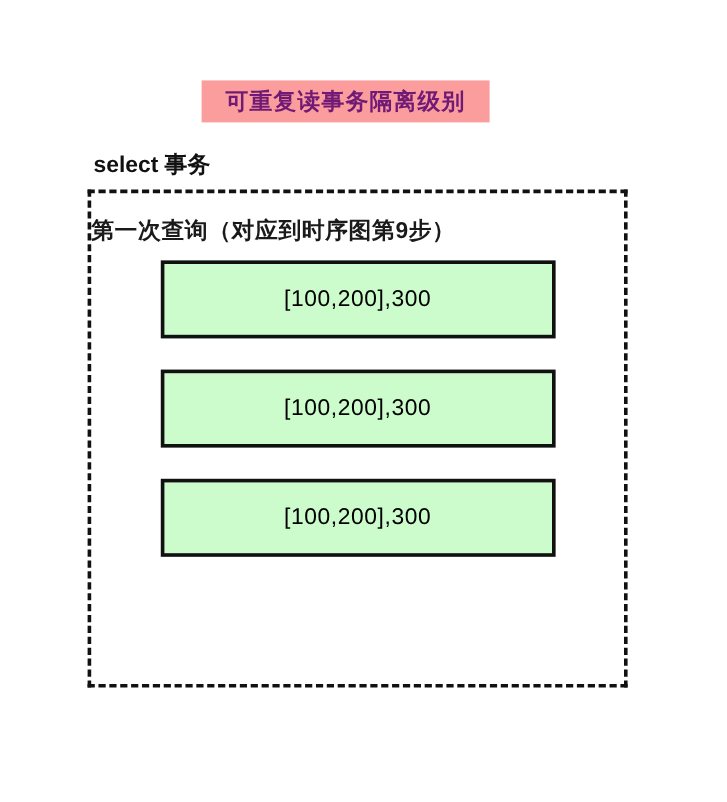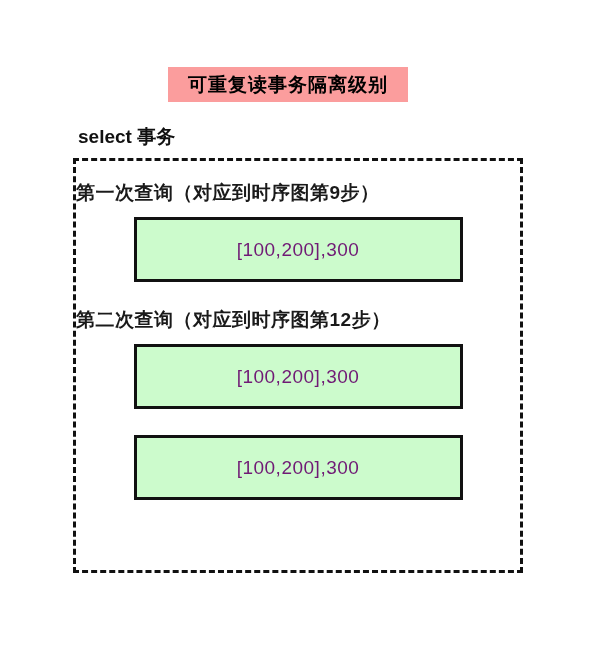--- a/index.html
+++ b/index.html
@@ -22,21 +22,21 @@
     width: 606px; height: 668px;
     background: #ffffff;
   }
   .title-banner {
     position: absolute;
     left: 168px; top: 67px;
     width: 240px; height: 35px;
     background: var(--title-bg);
     display: flex; align-items: center; justify-content: center;
     font-size: 19px; font-weight: bold;
-    color: #000000;
+    color: #701a75;
     letter-spacing: 1px;
   }
   .transaction-label {
     position: absolute;
     left: 78px; top: 124px;
     font-size: 19px; font-weight: bold;
     color: #111;
   }
   .transaction-box {
     position: absolute;
@@ -55,21 +55,21 @@
     letter-spacing: 0.5px;
   }
   .query-label.highlight { color: var(--highlight-text); }
   .value-box {
     width: 329px; height: 65px;
     margin: 0 auto;
     background: var(--box-bg);
     border: 3px solid var(--box-border);
     display: flex; align-items: center; justify-content: center;
     font-size: 19px;
-    color: #701a75;
+    color: #000000;
     letter-spacing: 0.5px;
   }
   .watermark {
     position: absolute;
     right: 26px; top: 634px;
     font-size: 13px;
     color: var(--watermark-text);
     letter-spacing: 0.5px;
   }
 </style>
@@ -85,21 +85,20 @@
   <div class="transaction-box">
 
     <div class="query-group">
       <div class="query-label">第一次查询（对应到时序图第9步）</div>
       <div class="value-box">
         <span>[100,200],300</span>
       </div>
     </div>
 
     <div class="query-group">
-      <div class="query-label">第二次查询（对应到时序图第12步）</div>
       <div class="value-box">
         <span>[100,200],300</span>
       </div>
     </div>
 
     <div class="query-group">
       <div class="value-box">
         <span>[100,200],300</span>
       </div>
     </div>

